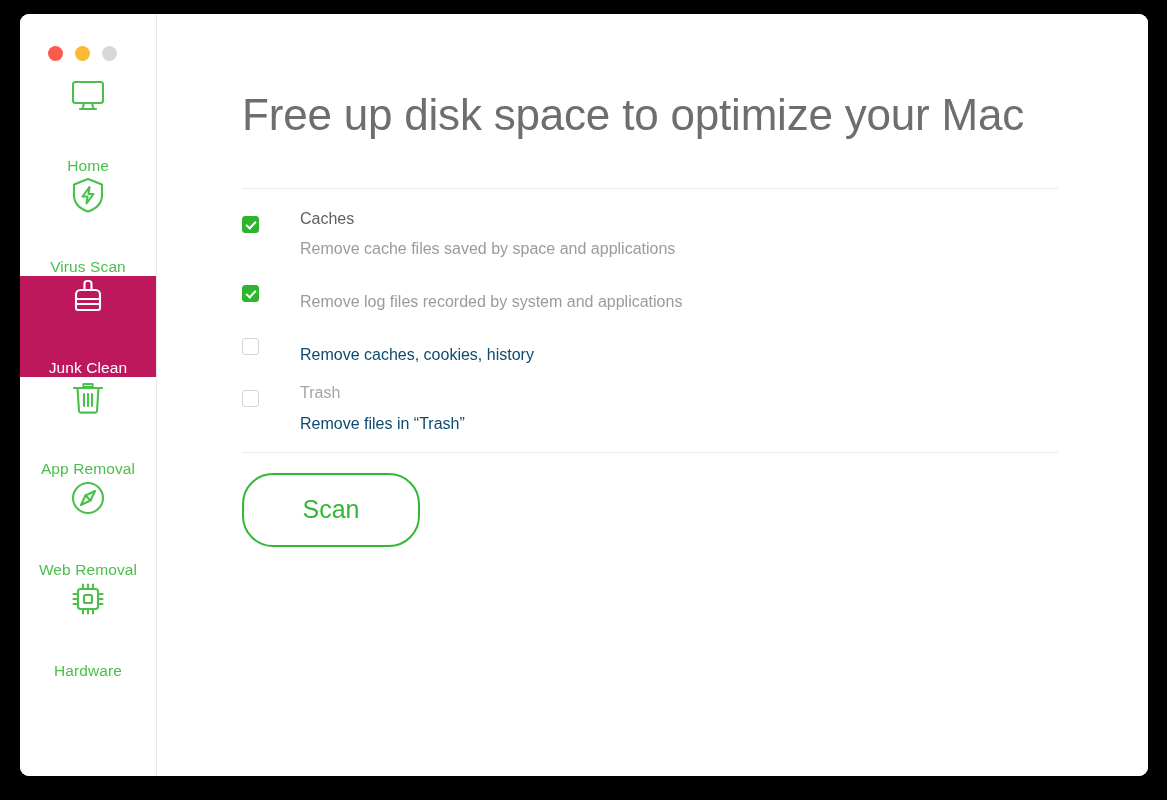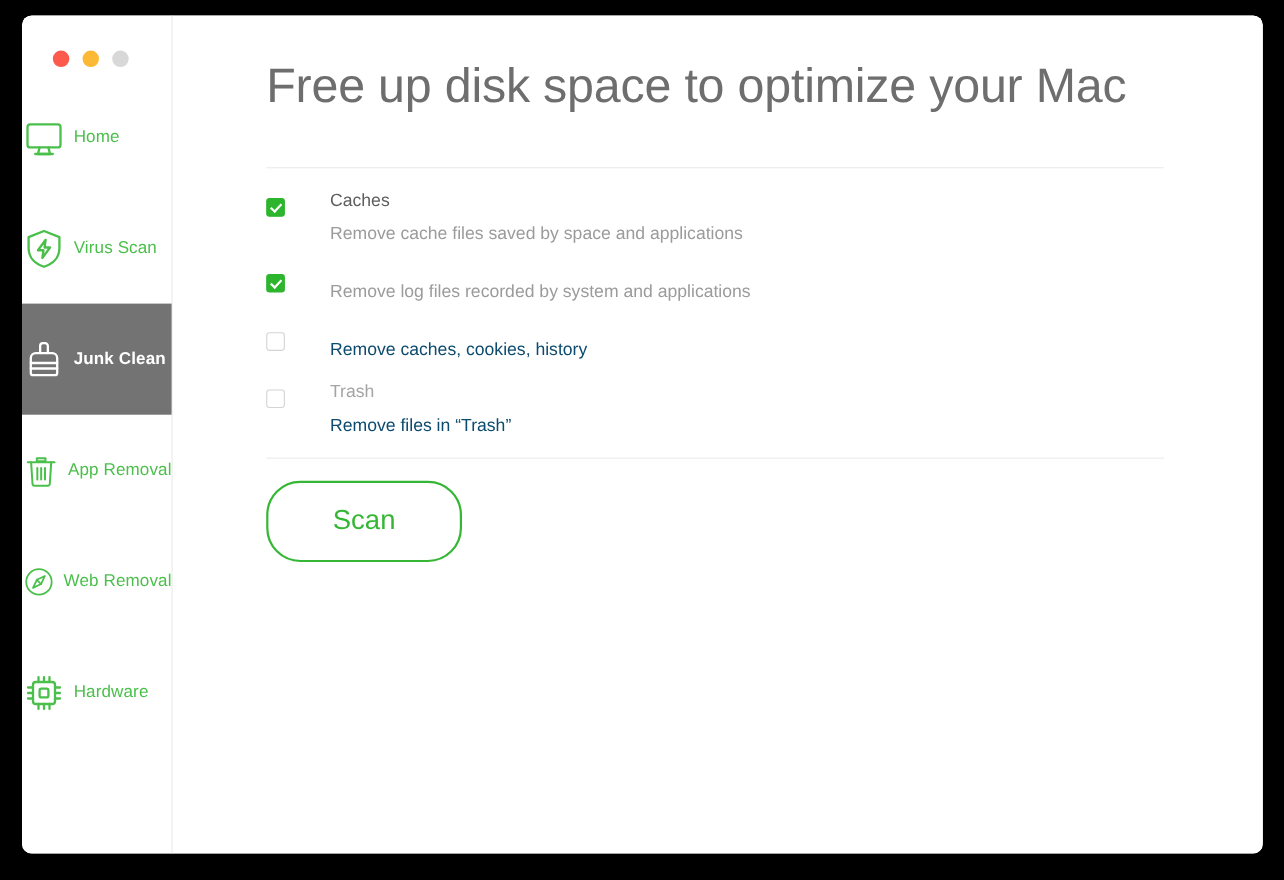--- a/index.html
+++ b/index.html
@@ -53,60 +53,60 @@
   }
   .light.red    { background: #fb5a4c; }
   .light.yellow { background: #fbb936; }
   .light.gray   { background: #d8d8d8; }
 
   .nav { display: flex; flex-direction: column; }
 
   .nav-item {
     height: 101px;
     display: flex;
-    flex-direction: row;
+    flex-direction: column;
     align-items: center;
-    justify-content: flex-start;
+    justify-content: space-between;
     gap: 7px;
     cursor: pointer;
     user-select: none;
     background: transparent;
   }
   .nav-item .nav-icon {
     width: 40px;
     height: 40px;
     display: block;
     color: #4bbf4b;
     line-height: 0;
   }
   .nav-item .nav-icon svg { display: block; width: 100%; height: 100%; }
   .nav-label {
     font-size: 15.5px;
     color: #4bbf4b;
     letter-spacing: 0.1px;
     white-space: nowrap;
   }
-  .nav-item.active { background: #737373; font-weight: bold; }
+  .nav-item.active { background: #be185d; }
   .nav-item.active .nav-icon { color: #ffffff; }
   .nav-item.active .nav-label { color: #ffffff; }
 
   
   .content {
     flex: 1 1 auto;
     background: #ffffff;
     position: relative;
     padding: 0 70px 0 85px;
   }
 
   .page-title {
     font-size: 44px;
     font-weight: 400;
     color: #6e6e6e;
     letter-spacing: -0.2px;
-    margin-top: 40px;
+    margin-top: 76px;
     line-height: 1.15;
     white-space: nowrap;
   }
 
   .rule {
     height: 1px;
     background: #eaeaea;
     width: 816px;
   }
   .rule.top    { margin-top: 47px; }

